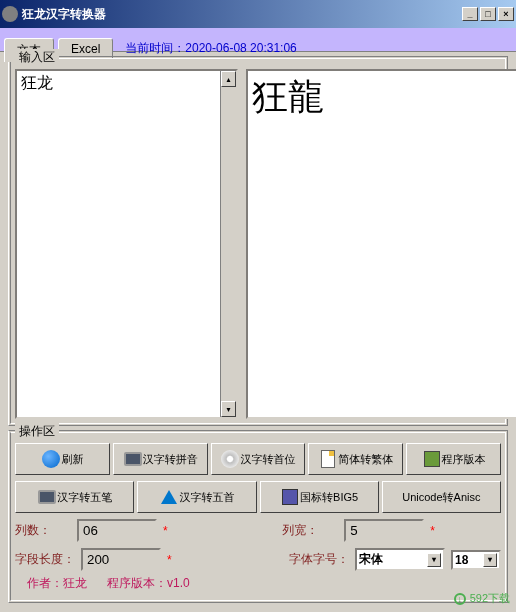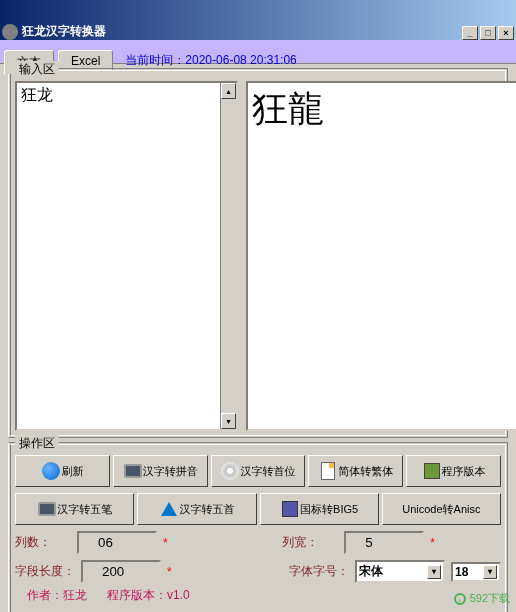--- a/index.html
+++ b/index.html
@@ -1,17 +1,17 @@
 <!DOCTYPE html>
 <html><head>
 <meta charset="utf-8">
 <style>
 * { box-sizing: border-box; margin: 0; padding: 0; }
 body { font-family: "SimSun", "宋体", sans-serif; font-size: 12px; background: #d4d0c8; width: 516px; height: 612px; overflow: hidden; }
-.titlebar { background: linear-gradient(to right, #0a246a, #a6caf0); color: white; height: 40px; display: flex; align-items: flex-end; padding: 0 2px; font-weight: bold; }
+.titlebar { background: linear-gradient(to right, #0a246a, #a6caf0); color: white; height: 28px; display: flex; align-items: center; padding: 0 2px; font-weight: bold; }
 .titlebar-icon { width: 16px; height: 16px; margin-right: 4px; background: #808080; border-radius: 50%; display: inline-block; }
 .titlebar-text { flex: 1; }
 .titlebar-buttons { display: flex; gap: 2px; }
 .titlebar-btn { width: 16px; height: 14px; background: #d4d0c8; border: 1px solid #fff; border-right-color: #404040; border-bottom-color: #404040; font-size: 9px; display: flex; align-items: center; justify-content: center; color: black; font-family: Arial; font-weight: bold; }
 .tabs { display: flex; align-items: center; background: #c4b5fd; border-bottom: 1px solid #808080; height: 24px; padding-top: 18px; }
 .tab { padding: 3px 12px; border: 1px solid #808080; border-bottom: none; border-top-left-radius: 3px; border-top-right-radius: 3px; background: #d4d0c8; margin-left: 4px; position: relative; }
 .tab.active { background: #d4d0c8; border-top-color: #fff; border-left-color: #fff; z-index: 2; bottom: -1px; }
 .tab.inactive { border-top-color: #fff; border-left-color: #fff; }
 .timestamp { margin-left: 12px; color: #0000cc; }
 .content { padding: 4px 8px; }
@@ -31,21 +31,21 @@
 .icon-globe { background: radial-gradient(circle at 35% 35%, #6bb5ff, #0066cc); border-radius: 50%; width: 18px; height: 18px; }
 .icon-monitor { width: 18px; height: 14px; background: #4a5568; border: 2px solid #999; border-radius: 2px; position: relative; }
 .icon-cd { width: 18px; height: 18px; border-radius: 50%; background: radial-gradient(circle, #fff 20%, #c0c0c0 30%, #e8e8e8 70%); }
 .icon-doc { width: 14px; height: 18px; background: #fff; border: 1px solid #666; position: relative; }
 .icon-doc::after { content: ""; position: absolute; top: 0; right: 0; width: 5px; height: 5px; background: #f0c040; }
 .icon-square-green { width: 16px; height: 16px; background: #6a9a3a; border: 1px solid #444; }
 .icon-tri { width: 0; height: 0; border-left: 8px solid transparent; border-right: 8px solid transparent; border-bottom: 14px solid #0077cc; }
 .icon-book { width: 16px; height: 16px; background: #5555aa; border: 1px solid #333; }
 .field-row { display: flex; align-items: center; gap: 6px; margin-top: 6px; }
 .field-label { color: #7f1d1d; min-width: 56px; text-align: left; }
-.field-input { border: 2px inset #d4d0c8; background: #d4d0c8; padding: 2px 19px; width: 80px; font-family: inherit; }
+.field-input { border: 2px inset #d4d0c8; background: #d4d0c8; padding: 2px 4px; width: 80px; font-family: inherit; }
 .asterisk { color: red; }
 .combo { border: 2px inset #d4d0c8; background: #fff; padding: 1px 2px; display: flex; align-items: center; gap: 4px; font-weight: bold; justify-content: flex-end; }
 .combo-arrow { width: 14px; height: 14px; background: #d4d0c8; border: 1px solid #fff; border-right-color: #404040; border-bottom-color: #404040; display: flex; align-items: center; justify-content: center; font-size: 8px; }
 .footer { display: flex; justify-content: space-between; align-items: flex-end; padding: 4px 12px; color: #be185d; }
 .watermark { position: absolute; right: 6px; bottom: 6px; color: #4caf50; display: flex; align-items: center; gap: 4px; font-size: 11px; }
 .wm-icon { width: 12px; height: 12px; border-radius: 50%; border: 2px solid #4caf50; display: inline-flex; align-items: center; justify-content: center; font-size: 9px; }
 </style>
 </head>
 <body>
 

